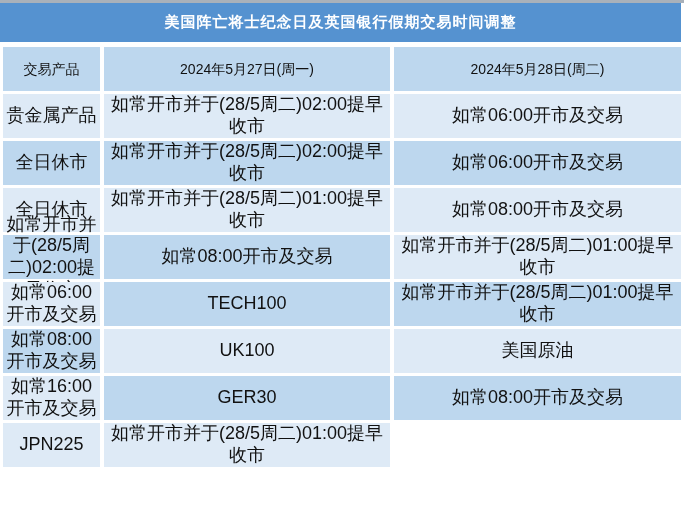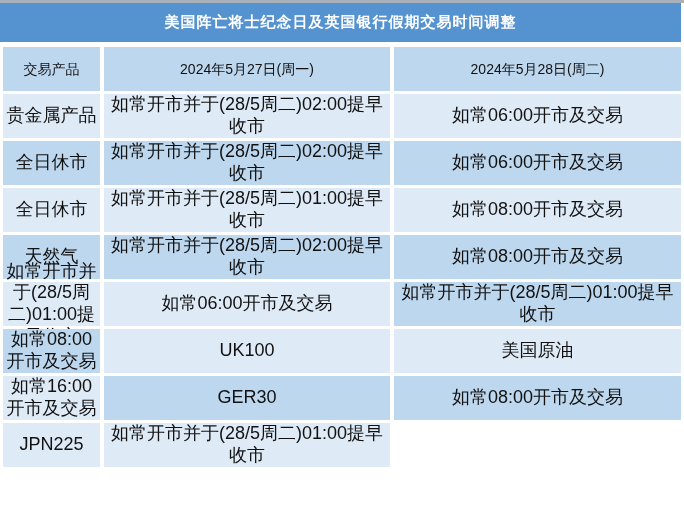--- a/index.html
+++ b/index.html
@@ -67,27 +67,27 @@
     <div class="cell l">如常06:00开市及交易</div>
 
     <div class="cell m">全日休市</div>
     <div class="cell m">如常开市并于(28/5周二)02:00提早收市</div>
     <div class="cell m">如常06:00开市及交易</div>
 
     <div class="cell l">全日休市</div>
     <div class="cell l">如常开市并于(28/5周二)01:00提早收市</div>
     <div class="cell l">如常08:00开市及交易</div>
 
-    <div class="cell m">天然气</div>
     <div class="cell m">如常开市并于(28/5周二)02:00提早收市</div>
     <div class="cell m">如常08:00开市及交易</div>
 
     <div class="cell l">如常开市并于(28/5周二)01:00提早收市</div>
     <div class="cell l">如常06:00开市及交易</div>
 
+    <div class="cell m">TECH100</div>
     <div class="cell m">如常开市并于(28/5周二)01:00提早收市</div>
     <div class="cell m">如常08:00开市及交易</div>
 
     <div class="cell l">UK100</div>
     <div class="cell l">美国原油</div>
     <div class="cell l">如常16:00开市及交易</div>
 
     <div class="cell m">GER30</div>
     <div class="cell m">如常08:00开市及交易</div>
 

